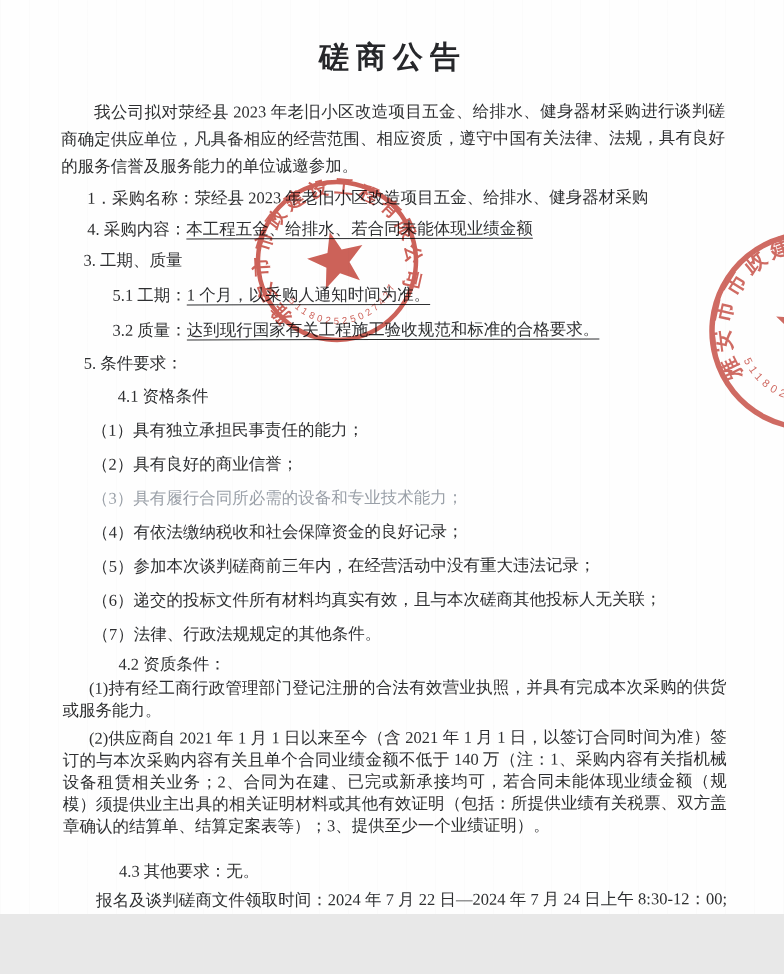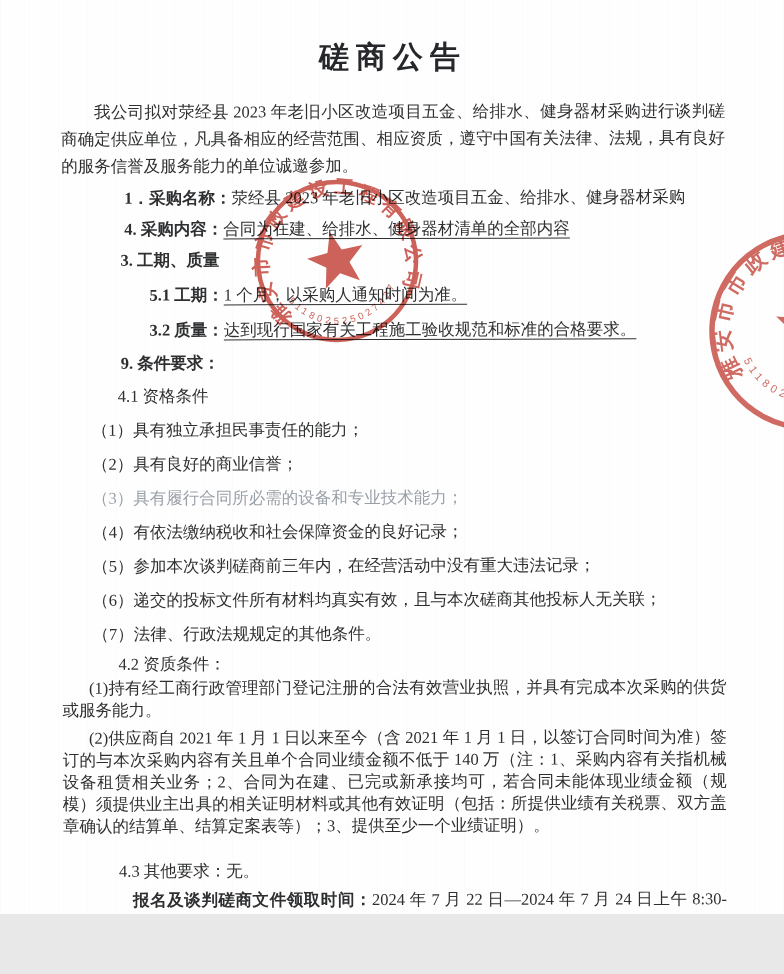--- a/index.html
+++ b/index.html
@@ -23,21 +23,21 @@
     font-size:30px; line-height:42px;
     font-weight:bold; letter-spacing:7px;
     color:#26272a;
   }
   .intro {
     margin:20px 0 0 0;
     font-size:16.5px; line-height:27px;
     text-indent:2em; text-align:justify;
   }
   .li { font-size:16.5px; line-height:27px; }
-  .bold { font-weight:bold;margin-left:37px; }
+  .bold { font-weight:normal; }
   .uline { text-decoration:underline; text-underline-offset:4px; }
   .faded { color:#9aa0a8; }
   #item1  { margin-top:5px;  padding-left:26px; }
   #item2  { margin-top:4px;  padding-left:26px; }
   #item3  { margin-top:4px;  padding-left:22px; }
   #item3_1{ margin-top:8px;  padding-left:51px; }
   #item3_2{ margin-top:8px;  padding-left:51px; }
   #item4  { margin-top:6px;  padding-left:22px; }
   #item4_1{ margin-top:6px;  padding-left:56px; }
   .cond   { margin-top:7px;  padding-left:30px; font-size:16.5px; line-height:27px; }
@@ -77,37 +77,37 @@
 
     <h1 class="title">磋商公告</h1>
 
     <p class="intro">我公司拟对荥经县 2023 年老旧小区改造项目五金、给排水、健身器材采购进行谈判磋商确定供应单位，凡具备相应的经营范围、相应资质，遵守中国有关法律、法规，具有良好的服务信誉及服务能力的单位诚邀参加。</p>
 
     <div class="li" id="item1">
       <span class="bold">1．采购名称：</span><span>荥经县 2023 年老旧小区改造项目五金、给排水、健身器材采购</span>
     </div>
 
     <div class="li" id="item2">
-      <span class="bold">4. 采购内容：</span><span class="uline">合同为在建、给排水、健身器材清单的全部内容</span>
+      <span class="bold">4. 采购内容：</span><span class="uline">本工程五金、给排水、若合同未能体现业绩金额</span>
     </div>
 
     <div class="li" id="item3">
       <span class="bold">3. 工期、质量</span>
     </div>
 
     <div class="li" id="item3_1">
       <span class="bold">5.1 工期：</span><span class="uline">1 个月，以采购人通知时间为准。</span>
     </div>
 
     <div class="li" id="item3_2">
       <span class="bold">3.2 质量：</span><span class="uline">达到现行国家有关工程施工验收规范和标准的合格要求。</span>
     </div>
 
     <div class="li" id="item4">
-      <span class="bold">9. 条件要求：</span>
+      <span class="bold">5. 条件要求：</span>
     </div>
 
     <div class="li" id="item4_1">4.1 资格条件</div>
 
     <div class="cond">（1）具有独立承担民事责任的能力；</div>
     <div class="cond">（2）具有良好的商业信誉；</div>
     <div class="cond faded">（3）具有履行合同所必需的设备和专业技术能力；</div>
     <div class="cond">（4）有依法缴纳税收和社会保障资金的良好记录；</div>
     <div class="cond">（5）参加本次谈判磋商前三年内，在经营活动中没有重大违法记录；</div>
     <div class="cond">（6）递交的投标文件所有材料均真实有效，且与本次磋商其他投标人无关联；</div>

